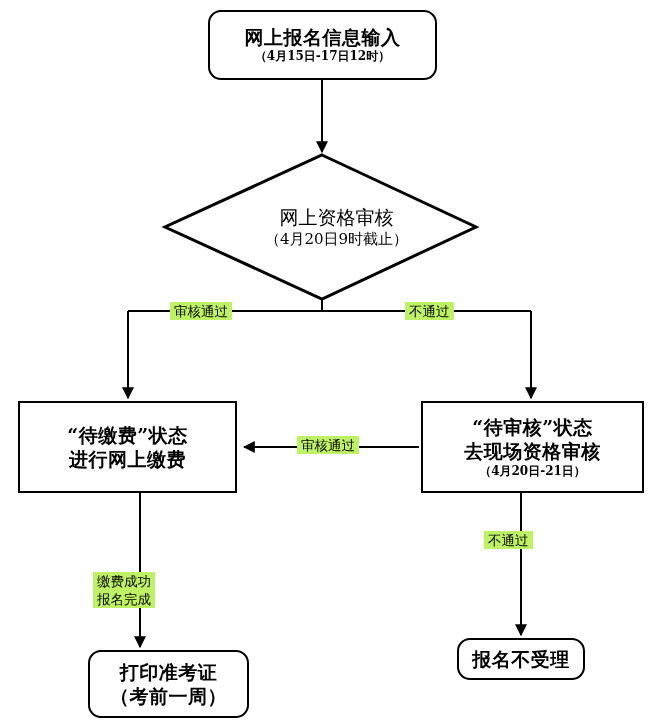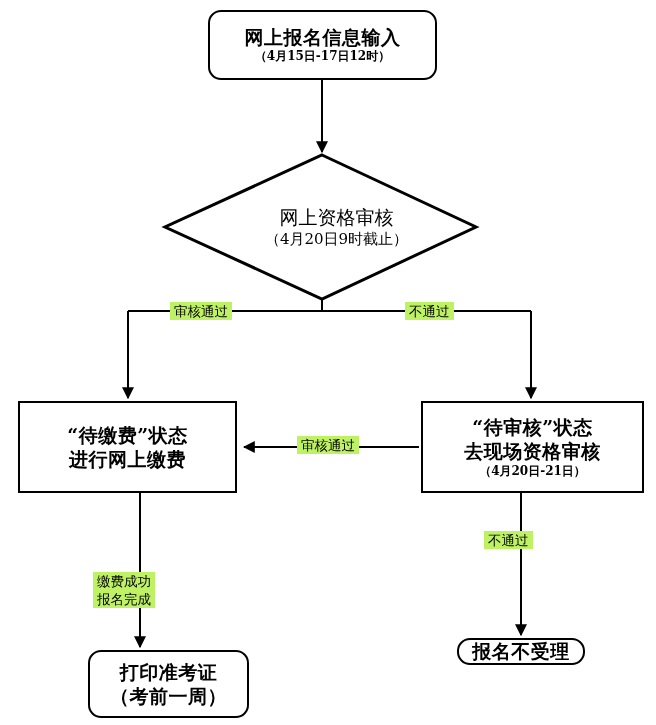--- a/index.html
+++ b/index.html
@@ -56,21 +56,21 @@
   #node-pending-payment {
     left: 18px; top: 401px; width: 219px; height: 92px;
   }
   #node-pending-review {
     left: 421px; top: 401px; width: 223px; height: 92px;
   }
   #node-print-admission {
     left: 64px; top: 650px; width: 161px; height: 68px; margin-left: 24px;
   }
   #node-not-accepted {
-    left: 457px; top: 638px; width: 128px; height: 27px;
+    left: 457px; top: 638px; width: 128px; height: 42px;
   }
 
   
   #node-online-review {
     position: absolute;
     left: 163px; top: 155px; width: 315px; height: 145px;
   }
   #node-online-review .diamond-text {
     position: absolute;
     left: 16px; top: 0; width: 315px; height: 145px;

